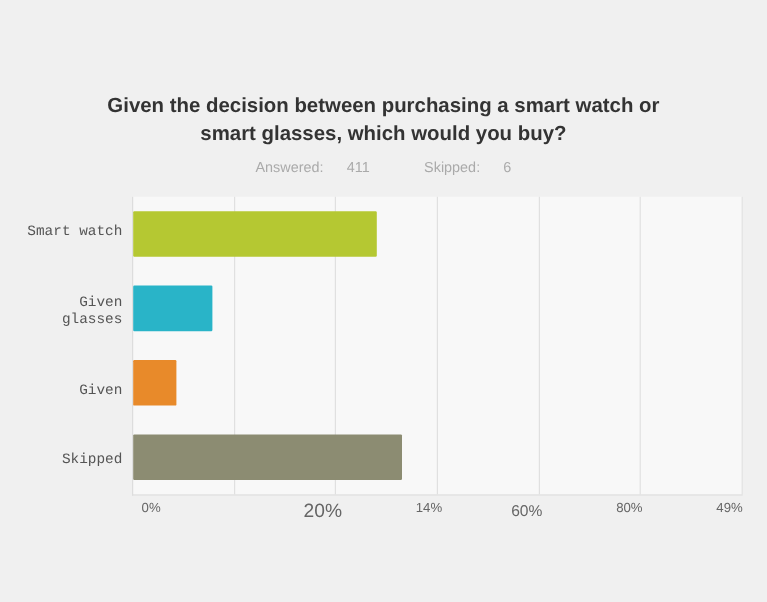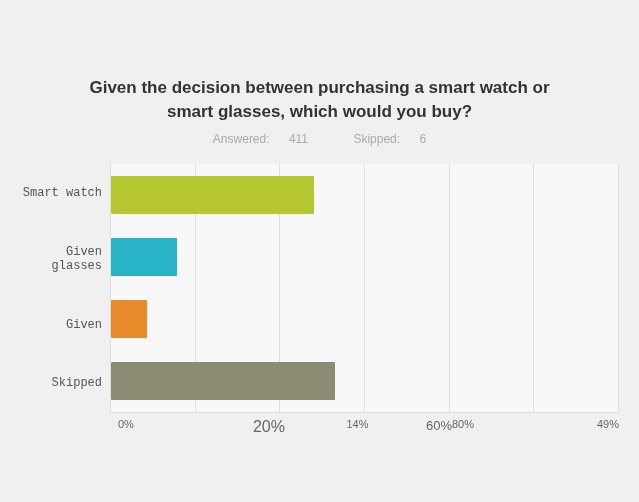--- a/index.html
+++ b/index.html
@@ -144,17 +144,17 @@
           <div class="bar-row">
             <div class="bar" style="width: 44%; background-color: rgb(140, 140, 114);"></div>
           </div>
         </div>
     </div>
     <div style="display:flex; flex-direction:row; margin-left: 90px; padding-left:8px; padding-top:5px;" id="x-axis">
         <div style="flex: 1 1 0%; font-size: 11px; color: rgb(102, 102, 102); text-align: left;">0%</div>
         <div style="flex: 1 1 0%; font-size: 16px; color: rgb(102, 102, 102); text-align: right;">20%</div>
         <div style="flex: 1 1 0%; font-size: 11px; color: rgb(102, 102, 102); text-align: right;">14%</div>
         <div style="flex: 1 1 0%; font-size: 13px; color: rgb(102, 102, 102); text-align: right;">60%</div>
-        <div style="flex: 1 1 0%; font-size: 11px; color: rgb(102, 102, 102); text-align: left;">80%</div>
+        <div style="flex: 1 1 0%; font-size: 11px; color: rgb(102, 102, 102); text-align: right;">80%</div>
         <div style="flex: 1 1 0%; font-size: 11px; color: rgb(102, 102, 102); text-align: right;">49%</div>
       </div>
   </div>
 </div>
 
 </body></html>

